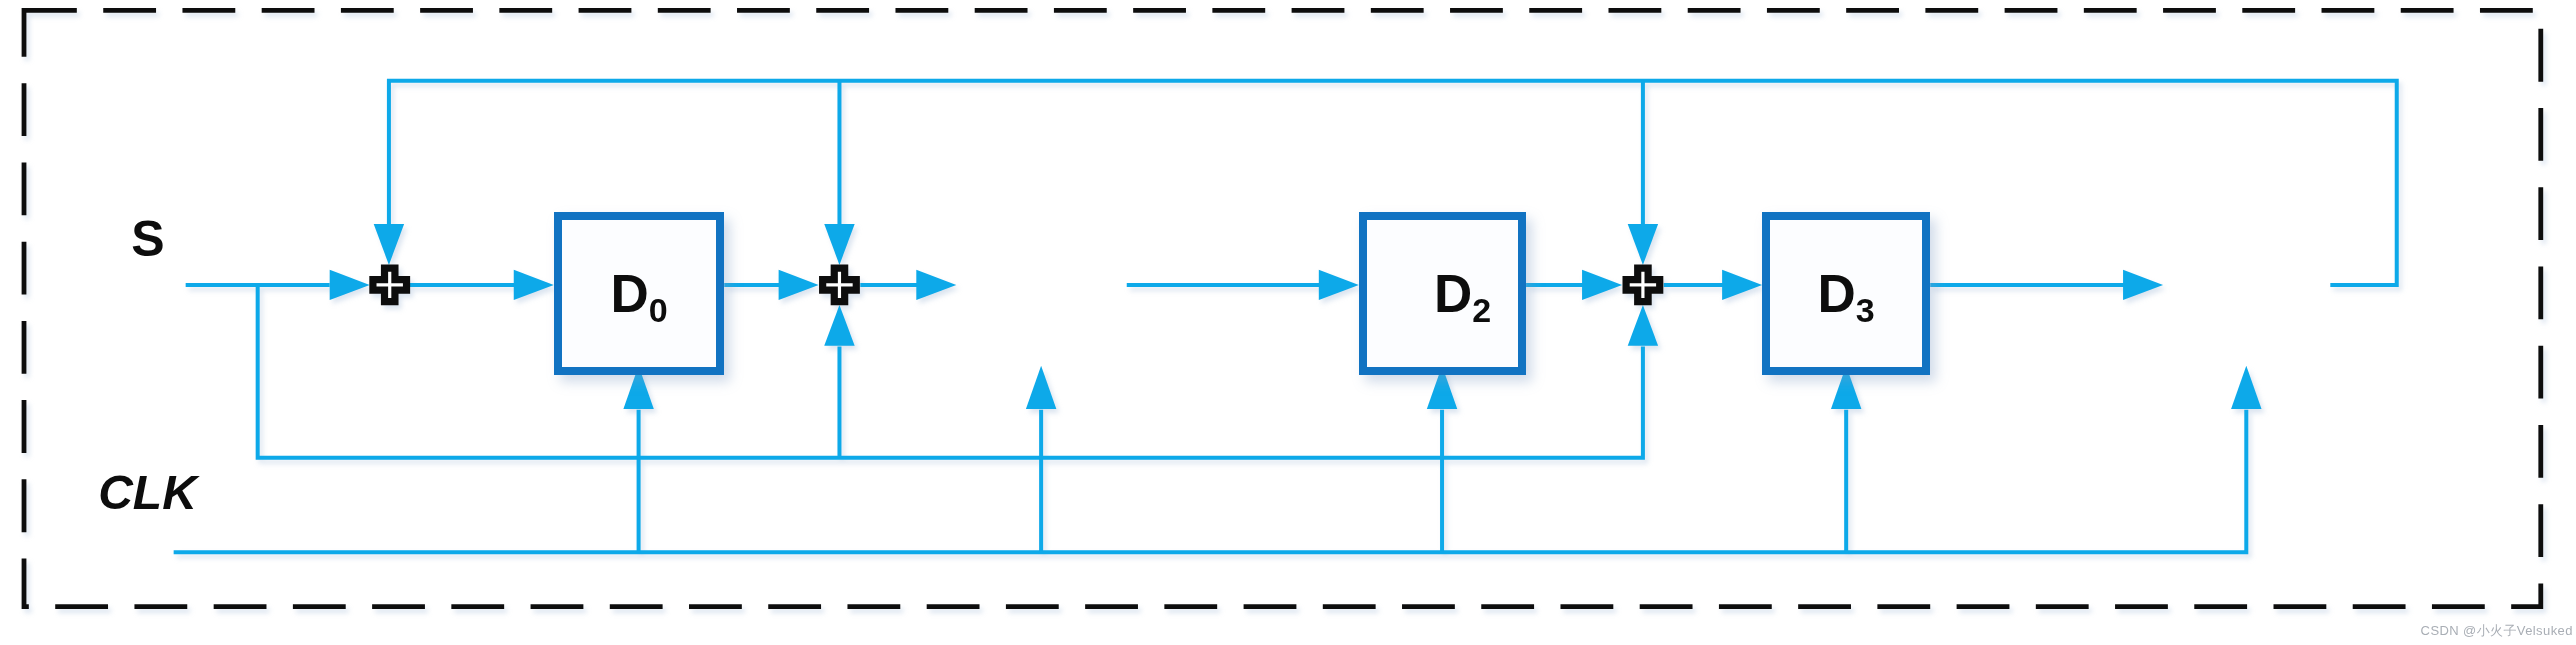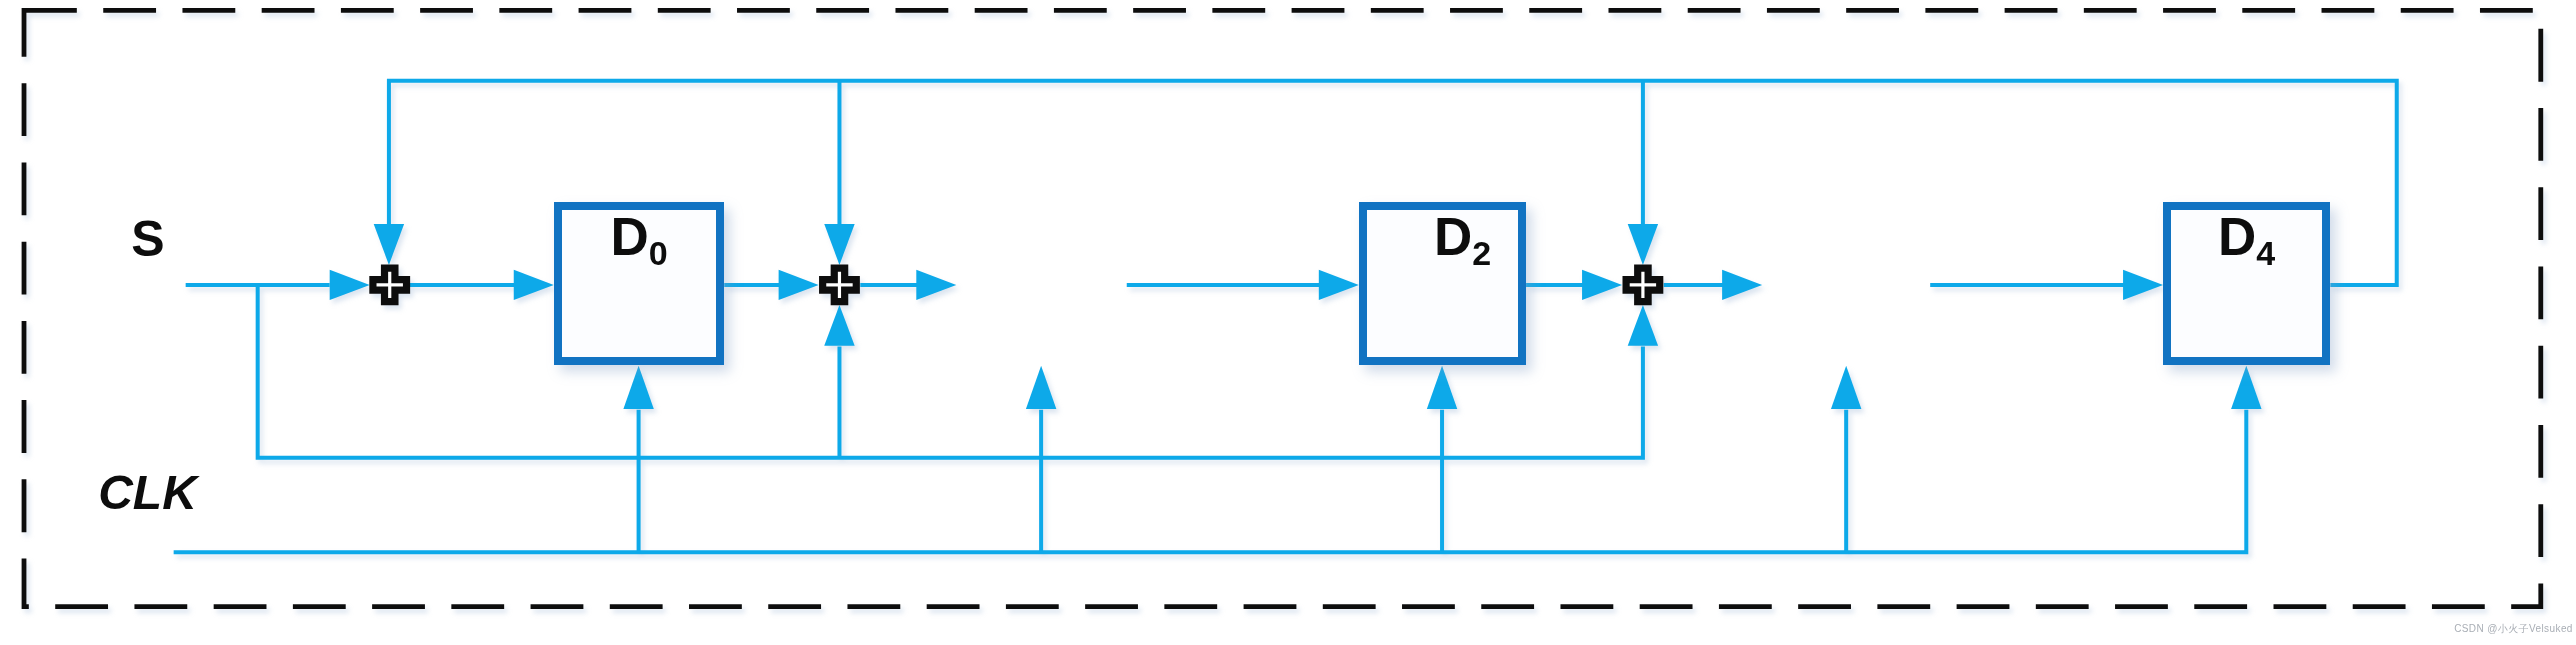--- a/index.html
+++ b/index.html
@@ -18,33 +18,33 @@
     overflow:hidden;
     font-family:"Liberation Sans","DejaVu Sans",sans-serif;
   }
   svg.circuit{position:absolute;left:0;top:0;
     filter:drop-shadow(3.2px 4.8px 2.4px rgba(130,160,200,0.28));}
   .wire{stroke:var(--accent);stroke-width:5;fill:none;stroke-linejoin:miter;}
   .ahead{fill:var(--accent);stroke:none;}
   .xor{fill:#ffffff;stroke:var(--ink);stroke-width:9;}
   .border-dash{fill:none;stroke:var(--ink);stroke-width:6;stroke-dasharray:66 33;}
   .ff{
-    position:absolute;top:202px;height:163px;
+    position:absolute;top:212px;height:163px;
     box-sizing:border-box;
     border:8px solid var(--box-border);
     background:var(--box-fill);
     box-shadow:5.6px 7.2px 11.2px rgba(125,155,195,0.35);
-    display:flex;justify-content:center;
+    display:flex;align-items:center;justify-content:center;
   }
   .ffl{color:var(--ink);font-weight:700;font-size:53px;line-height:1;letter-spacing:0;}
   .ffl .sub{font-size:34px;display:inline-block;transform:translateY(10.4px);}
   .lbl{position:absolute;color:var(--ink);font-weight:700;text-align:center;line-height:1;}
   .lbl.s{left:112px;top:214px;width:72px;font-size:50px;}
   .lbl.clk{left:94px;top:469px;width:107px;font-size:48px;font-style:italic;}
-  .wm{position:absolute;top:622px;right:3.2px;font-size:10px;color:var(--watermark-gray);
+  .wm{position:absolute;top:622px;right:3.2px;font-size:13px;color:var(--watermark-gray);
       font-weight:400;letter-spacing:0.4px;white-space:nowrap;}
 </style>
 </head>
 <body>
 
 <div class="canvas">
 
   <svg class="circuit" width="2576" height="645" viewBox="0 0 3219 806">
 
     <rect class="border-dash" x="30" y="13" width="3145" height="745"></rect>
@@ -110,22 +110,22 @@
       <path class="xor" transform="translate(2053,356)" d="M -6.5 -21 H 6.5 V -6.5 H 21 V 6.5 H 6.5 V 21 H -6.5 V 6.5 H -21 V -6.5 H -6.5 Z"></path>
     </g>
   </svg>
 
   <div class="ff" style="left:554px;width:170px;">
     <span class="ffl"><span>D</span><span class="sub">0</span></span>
   </div>
   <div class="ff" style="left:1359px;width:167px;padding-left:40px;">
     <span class="ffl"><span>D</span><span class="sub">2</span></span>
   </div>
-  <div class="ff" style="left:2163px;width:167px;">
-    <span class="ffl"><span>D</span><span class="sub">4</span></span>
+  <div class="ff" style="left:1762px;width:168px;">
+    <span class="ffl"><span>D</span><span class="sub">3</span></span>
   </div>
 
   <div class="lbl s">S</div>
   <div class="lbl clk">CLK</div>
 
   <div class="wm">CSDN @小火子Velsuked</div>
 </div>
 
 
 </body></html>

